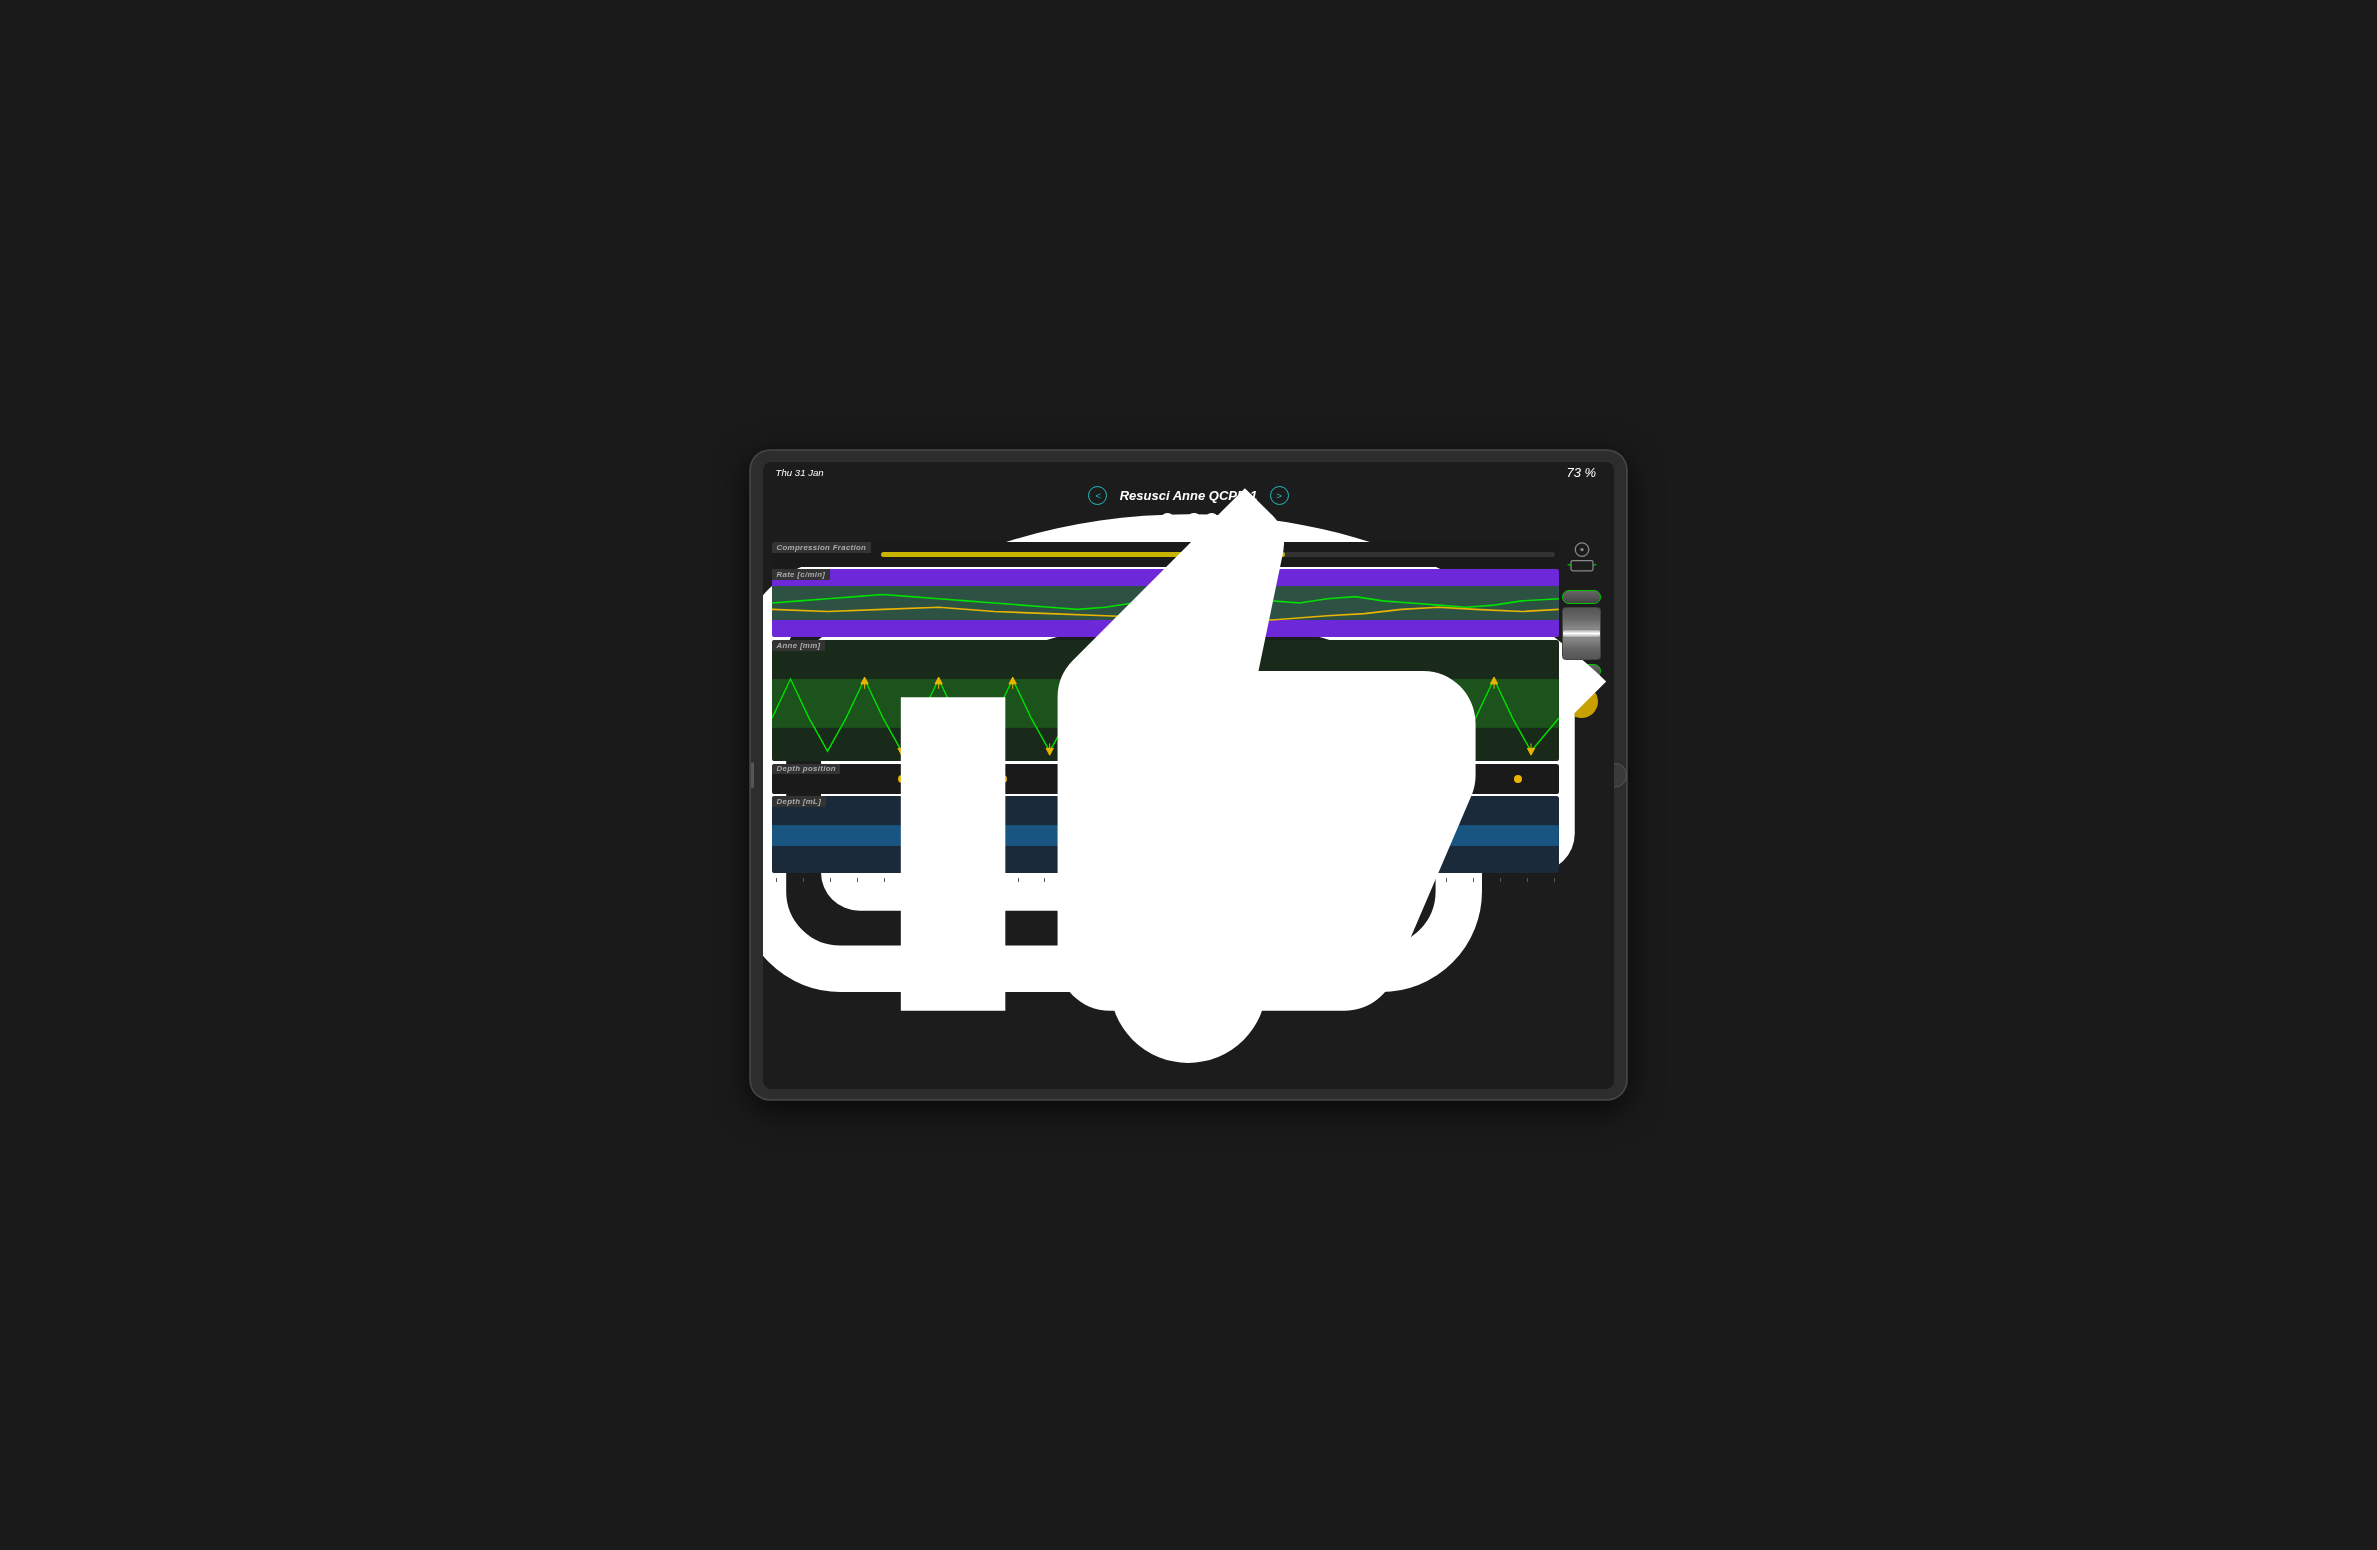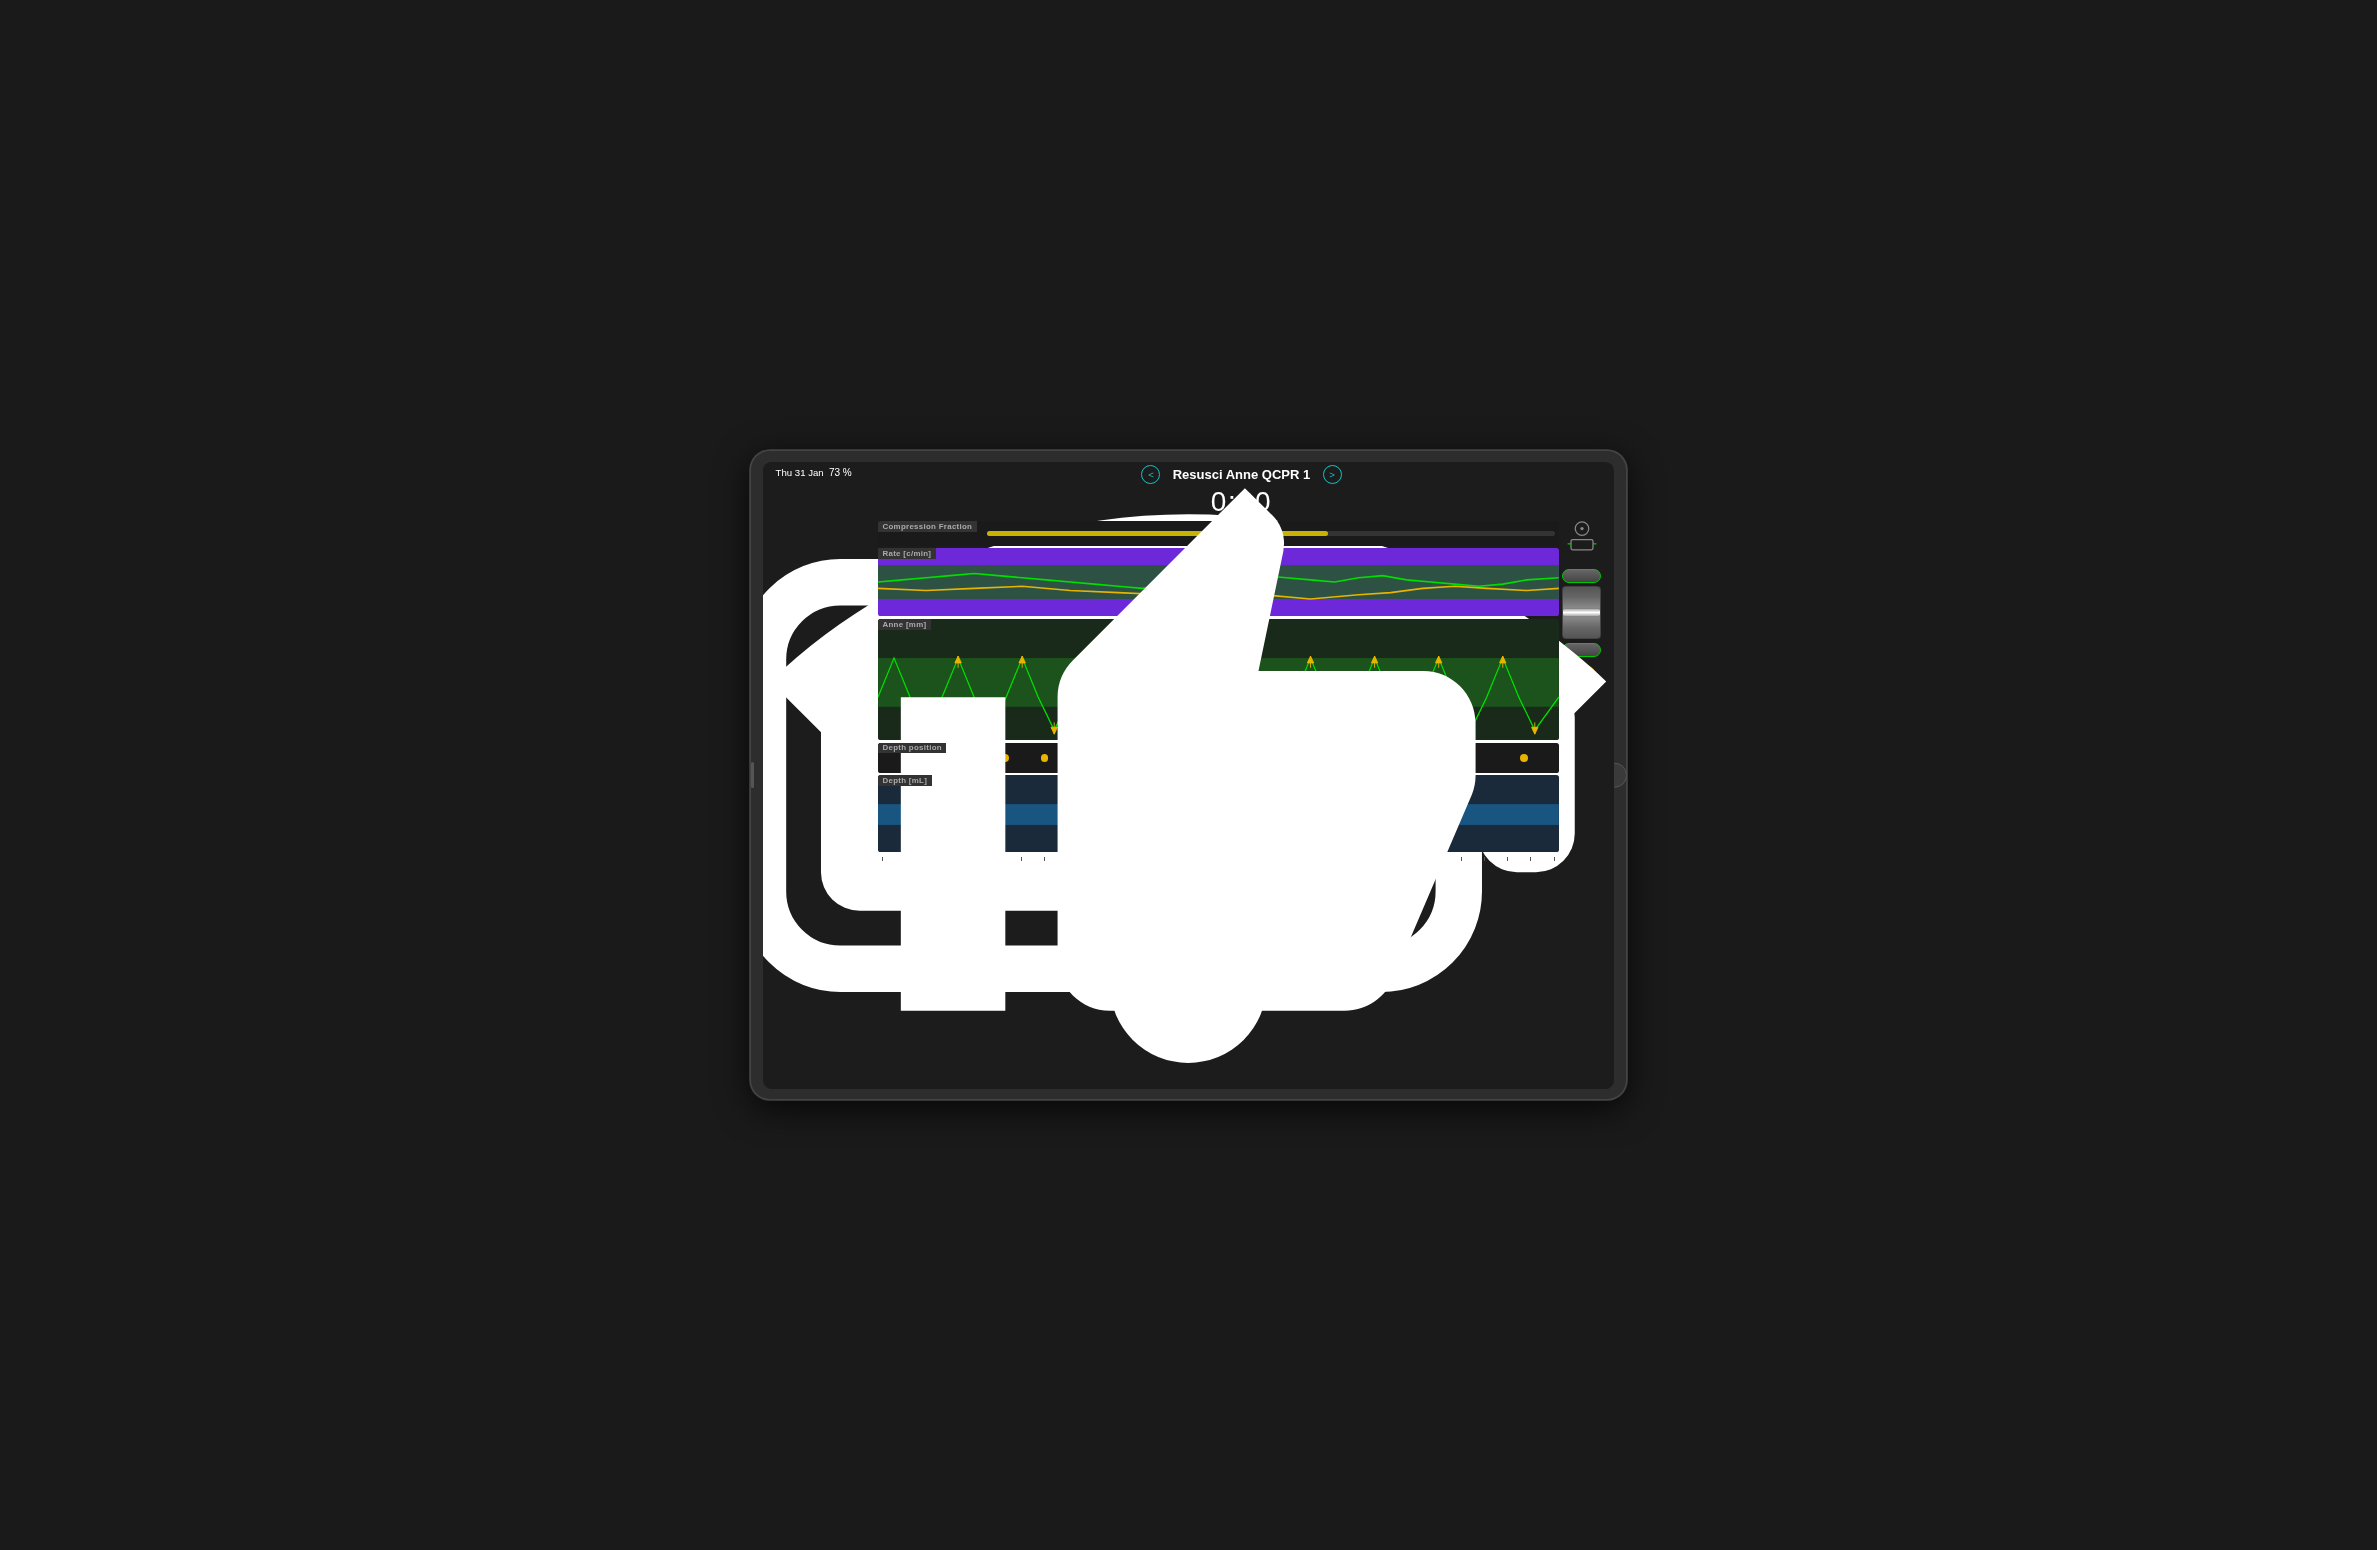--- a/index.html
+++ b/index.html
@@ -21,41 +21,43 @@
       position: relative;
     }
     .ipad-screen {
       width: 100%;
       height: 100%;
       background: #1c1c1c;
       border-radius: 8.8px;
       overflow: hidden;
       position: relative;
       display: flex;
+      flex-direction: column;
+      font-style: italic;
     }
     
     .status-bar {
       display: flex;
       justify-content: space-between;
       align-items: center;
       padding: 3.5px 12.3px;
       background: #1c1c1c;
       height: 21px;
       flex-shrink: 0;
     }
     .status-date {
       font-size: 9.6px;
       color: #fff;
       font-weight: 500;
     }
     .status-right {
       display: flex;
       align-items: center;
       gap: 5.3px;
-      font-size: 10px;
+      font-size: 13px;
       color: #fff;
     }
     
     .home-button {
       position: absolute;
       right: -0.9px;
       top: 50%;
       transform: translateY(-50%);
       width: 24.5px;
       height: 24.5px;

